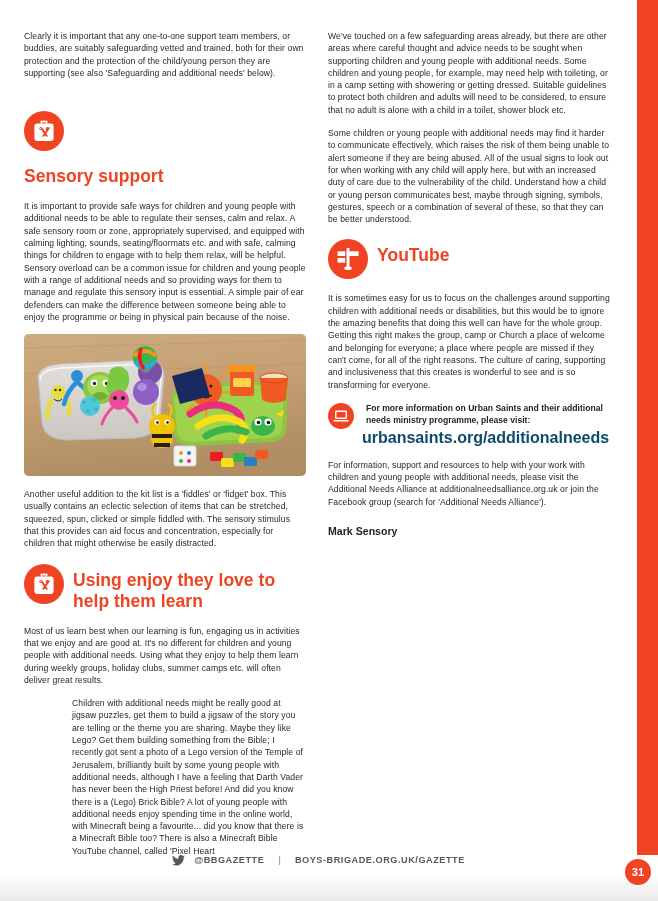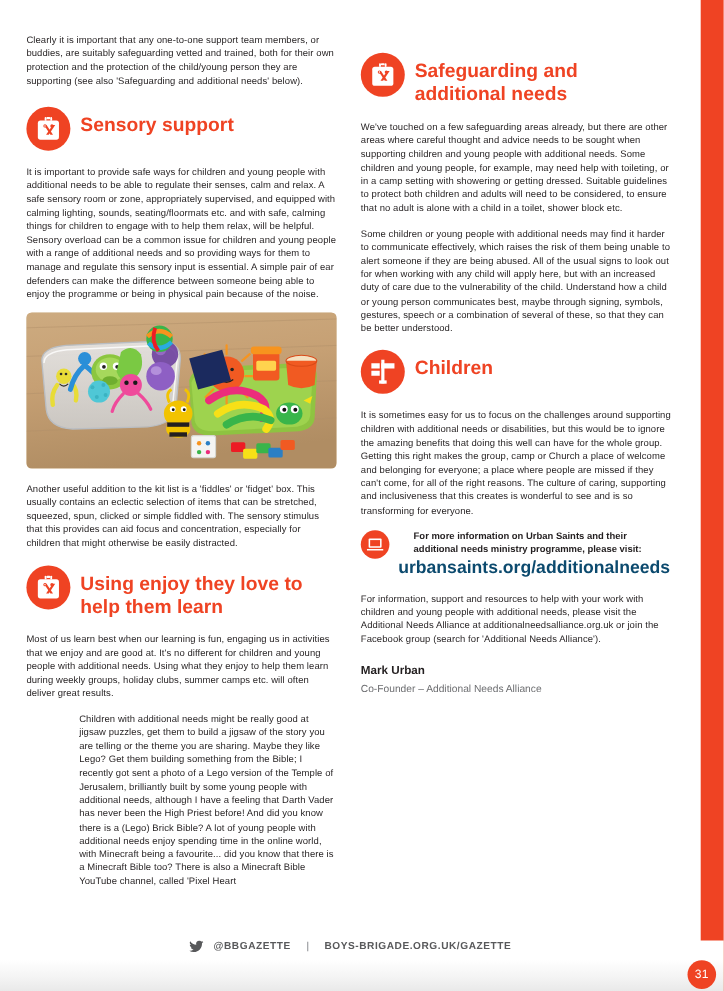--- a/index.html
+++ b/index.html
@@ -57,21 +57,21 @@
   }
   p.body.tight { margin-bottom: 0; margin-left: 48px; }
 
   
   .section-head {
     display: flex;
     align-items: flex-start;
     gap: 9px;
     margin: 14px 0 13px 0;
   }
-  .section-head.first { margin-top: 18px; }
+  .section-head.first { margin-top: 32px; flex-direction: column; }
   .icon-circle {
     flex: 0 0 auto;
     width: 40px;
     height: 40px;
     border-radius: 50%;
     background: #ef4323;
     position: relative;
   }
   .icon-circle svg { display: block; }
   .section-title {
@@ -92,21 +92,21 @@
     margin: 4px 0 12px 0;
     position: relative;
     background: #c9a97e;
   }
   .photo-wrap svg { display: block; }
 
   
   .callout {
     display: flex;
     align-items: flex-start;
-    gap: 22px;
+    gap: 12px;
     margin: 3px 0 12px 0;
   }
   .callout-icon {
     flex: 0 0 auto;
     width: 26px;
     height: 26px;
     border-radius: 50%;
     background: #ef4323;
     margin-top: 1px;
   }
@@ -166,28 +166,28 @@
   }
   .footer-sep {
     font-size: 9.2px;
     color: #a7a9ac;
     font-weight: bold;
     padding: 0 5px;
   }
   .page-num {
     position: absolute;
     right: 7px;
-    bottom: 2px;
+    bottom: 16px;
     width: 26px;
     height: 26px;
     border-radius: 50%;
     background: #ef4323;
     color: #ffffff;
     font-size: 11px;
-    font-weight: normal;
+    font-weight: bold;
     display: flex;
     align-items: center;
     justify-content: center;
     letter-spacing: 0.02em;
   }
 </style>
 </head>
 <body>
 
 <div class="page">
@@ -387,53 +387,35 @@
         <div class="section-title">Using enjoy they love to help them learn</div>
       </div>
 
       <p class="body">Most of us learn best when our learning is fun, engaging us in activities that we enjoy and are good at. It's no different for children and young people with additional needs. Using what they enjoy to help them learn during weekly groups, holiday clubs, summer camps etc. will often deliver great results.</p>
       <p class="body tight">Children with additional needs might be really good at jigsaw puzzles, get them to build a jigsaw of the story you are telling or the theme you are sharing. Maybe they like Lego? Get them building something from the Bible; I recently got sent a photo of a Lego version of the Temple of Jerusalem, brilliantly built by some young people with additional needs, although I have a feeling that Darth Vader has never been the High Priest before! And did you know there is a (Lego) Brick Bible? A lot of young people with additional needs enjoy spending time in the online world, with Minecraft being a favourite... did you know that there is a Minecraft Bible too? There is also a Minecraft Bible YouTube channel, called 'Pixel Heart</p>
     </div>
 
     <div class="col">
 
 
-      <div class="section-head first">
-        <div class="icon-circle">
-          <svg width="40" height="40" viewBox="0 0 40 40" aria-hidden="true">
-            <rect x="18.2" y="9.4" width="3.6" height="2.0" rx="0.9" fill="#ffffff"></rect>
-            <rect x="16.6" y="9.4" width="1.7" height="3.4" rx="0.8" fill="#ffffff"></rect>
-            <rect x="21.7" y="9.4" width="1.7" height="3.4" rx="0.8" fill="#ffffff"></rect>
-            <rect x="10.4" y="12.6" width="19.2" height="17.4" rx="2.4" fill="#ffffff"></rect>
-            <g fill="#ef4323">
-              <path d="M16.0 16.6 l2.3 0 l5.9 8.9 l-2.4 0 z"></path>
-              <path d="M23.9 16.6 l2.3 0 l-5.9 8.9 l-2.4 0 z"></path>
-            </g>
-            <circle cx="16.9" cy="17.5" r="1.5" fill="#ef4323"></circle>
-            <circle cx="23.2" cy="17.5" r="1.5" fill="#ef4323"></circle>
-            <circle cx="16.9" cy="17.5" r="0.65" fill="#ffffff"></circle>
-          </svg>
-        </div>
-        <div class="section-title">Safeguarding and additional needs</div>
-      </div>
 
       <p class="body">We've touched on a few safeguarding areas already, but there are other areas where careful thought and advice needs to be sought when supporting children and young people with additional needs. Some children and young people, for example, may need help with toileting, or in a camp setting with showering or getting dressed. Suitable guidelines to protect both children and adults will need to be considered, to ensure that no adult is alone with a child in a toilet, shower block etc.</p>
       <p class="body">Some children or young people with additional needs may find it harder to communicate effectively, which raises the risk of them being unable to alert someone if they are being abused. All of the usual signs to look out for when working with any child will apply here, but with an increased duty of care due to the vulnerability of the child. Understand how a child or young person communicates best, maybe through signing, symbols, gestures, speech or a combination of several of these, so that they can be better understood.</p>
 
       <div class="section-head">
         <div class="icon-circle">
           <svg width="40" height="40" viewBox="0 0 40 40" aria-hidden="true">
             <rect x="18.6" y="9.0" width="2.9" height="21.6" fill="#ffffff"></rect>
             <rect x="16.6" y="27.8" width="6.9" height="3.0" fill="#ffffff"></rect>
             <path d="M18.6 12.3 L30.6 12.3 L30.6 17.0 L18.6 17.0 Z" fill="#ffffff"></path>
             <path d="M9.6 12.3 L17.2 12.3 L17.2 17.0 L9.6 17.0 Z" fill="#ffffff"></path>
             <path d="M9.6 19.0 L17.2 19.0 L17.2 23.6 L9.6 23.6 Z" fill="#ffffff"></path>
           </svg>
         </div>
-        <div class="section-title">Children</div>
+        <div class="section-title">YouTube</div>
       </div>
 
       <p class="body">It is sometimes easy for us to focus on the challenges around supporting children with additional needs or disabilities, but this would be to ignore the amazing benefits that doing this well can have for the whole group. Getting this right makes the group, camp or Church a place of welcome and belonging for everyone; a place where people are missed if they can't come, for all of the right reasons. The culture of caring, supporting and inclusiveness that this creates is wonderful to see and is so transforming for everyone.</p>
 
 
       <div class="callout">
         <div class="callout-icon">
           <svg width="26" height="26" viewBox="0 0 26 26" aria-hidden="true">
             <rect x="7.1" y="7.6" width="11.8" height="8.4" rx="0.9" fill="#ffffff"></rect>
             <rect x="8.5" y="9.0" width="9.0" height="5.6" fill="#ef4323"></rect>
@@ -441,22 +423,21 @@
           </svg>
         </div>
         <div class="callout-text">For more information on Urban Saints and their additional needs ministry programme, please visit:</div>
       </div>
       <div style="margin:-12px 0 12px 34px;">
         <a class="callout-url" href="#" style="text-decoration:none;">urbansaints.org/additionalneeds</a>
       </div>
 
       <p class="body">For information, support and resources to help with your work with children and young people with additional needs, please visit the Additional Needs Alliance at additionalneedsalliance.org.uk or join the Facebook group (search for 'Additional Needs Alliance').</p>
 
-      <div class="byline-name">Mark Urban</div>
-      <div class="byline-role">Co-Founder – Additional Needs Alliance</div>
+      <div class="byline-name">Mark Sensory</div>
     </div>
 
   </div>
 </div>
 
 <div class="spine"></div>
 
 <div class="footer">
   <div class="footer-inner">
     <span>

